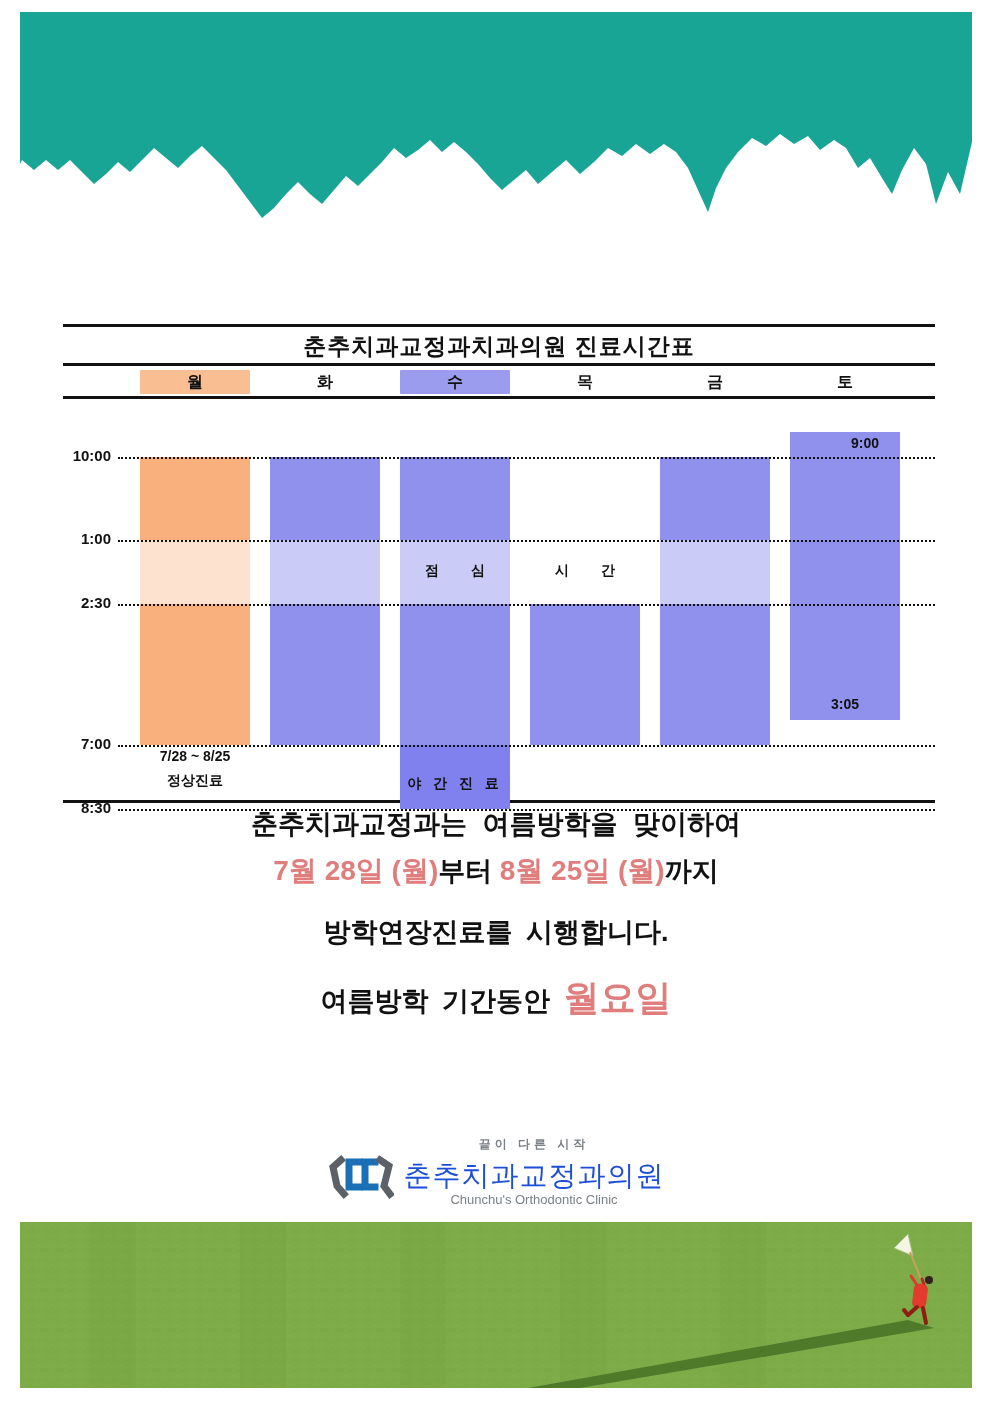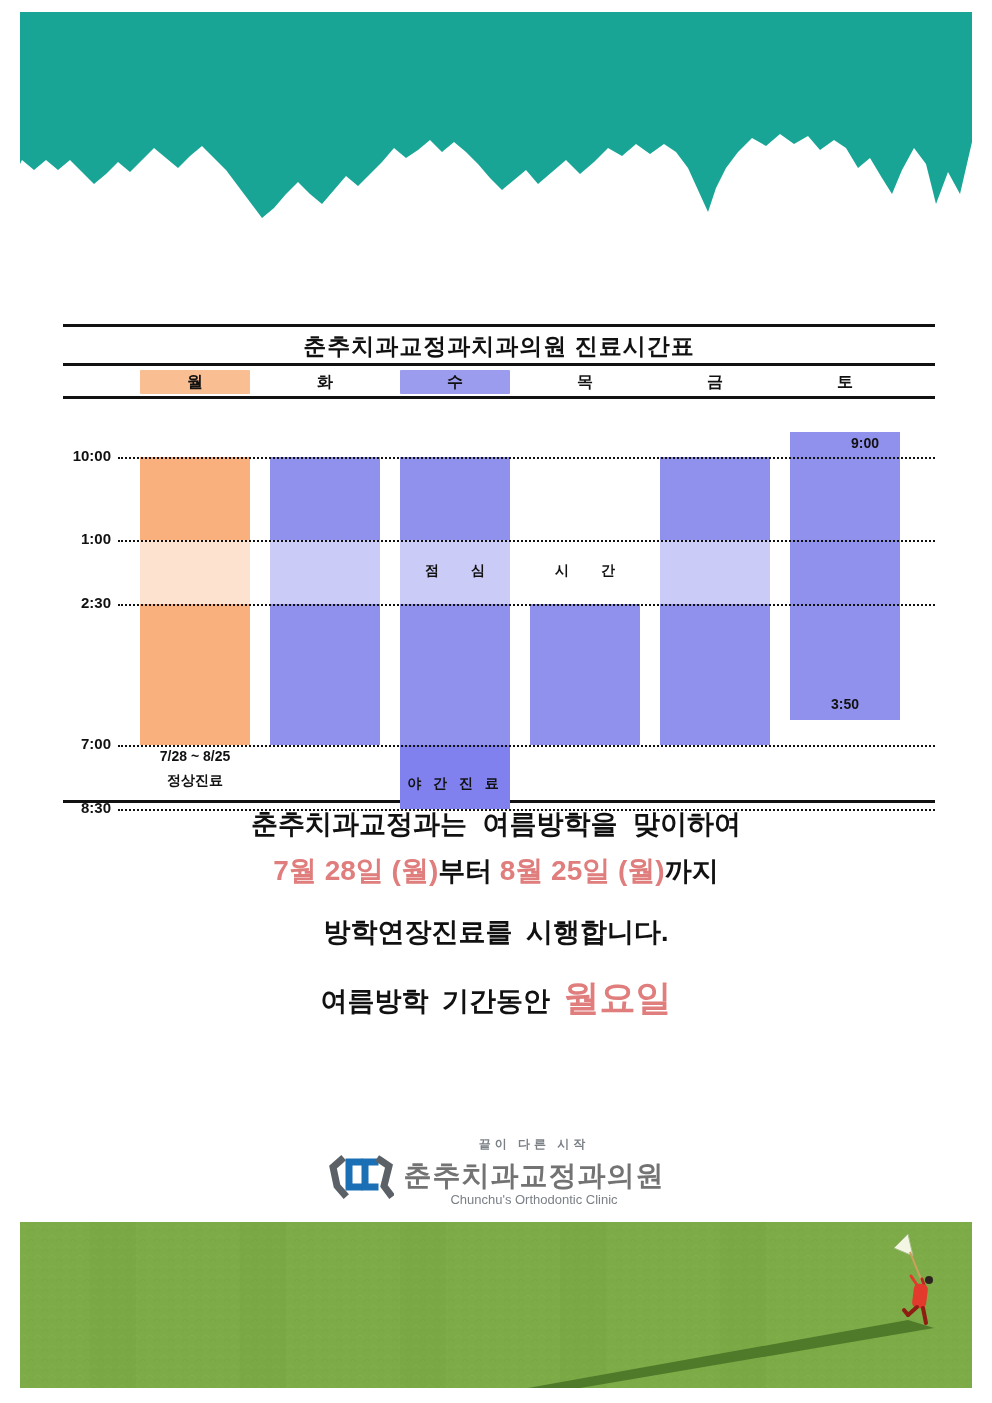--- a/index.html
+++ b/index.html
@@ -55,21 +55,21 @@
   .coral-xl{color:#E07D7D;font-size:28px;}
   .coral-l{color:#E07D7D;font-size:36px;}
   .coral-xl2{color:#E07D7D;font-size:38px;}
   .emph{-webkit-text-emphasis:filled dot over;text-emphasis:filled dot over;}
 
   
   .logo-row{position:absolute;left:0;top:1136px;width:100%;display:flex;justify-content:center;align-items:flex-end;}
   .logo-mark{width:66px;height:52px;margin-right:10px;margin-bottom:2px;}
   .logo-texts{display:flex;flex-direction:column;align-items:center;}
   .logo-tagline{font-size:12px;font-weight:bold;color:#7b8086;letter-spacing:4px;margin-bottom:8px;}
-  .logo-name{font-size:28px;font-weight:bold;color:#737373;letter-spacing:1px;line-height:30px;}
+  .logo-name{font-size:28px;font-weight:normal;color:#1d4ed8;letter-spacing:1px;line-height:30px;}
   .logo-en{font-size:13px;color:#7b8086;margin-top:1px;}
 
   
   .grass{position:absolute;left:20px;top:1222px;width:952px;height:166px;}
 </style>
 </head>
 <body>
 
 <div class="page">
 
@@ -120,21 +120,21 @@
     <div class="dotline" style="top:314px;"></div>
     <div class="dotline" style="top:378px;"></div>
 
     <div class="tlabel" style="top:16px;">10:00</div>
     <div class="tlabel" style="top:99px;">1:00</div>
     <div class="tlabel" style="top:163px;">2:30</div>
     <div class="tlabel" style="top:304px;">7:00</div>
     <div class="tlabel" style="top:368px;">8:30</div>
 
     <div class="chart-note" style="left:747px;top:4px;">9:00</div>
-    <div class="chart-note" style="left:727px;top:265px;">3:50</div>
+    <div class="chart-note" style="left:727px;top:265px;">3:05</div>
     <div class="chart-note lunch-txt" style="left:337px;top:131px;">점 심</div>
     <div class="chart-note lunch-txt" style="left:467px;top:131px;">시 간</div>
     <div class="chart-note night-txt" style="left:337px;top:344px;">야 간 진 료</div>
     <div class="chart-note" style="left:77px;top:317px;">7/28 ~ 8/25</div>
     <div class="chart-note" style="left:77px;top:341px;">정상진료</div>
   </div>
 
   <div class="rule rule4"></div>
 
   <div class="ann ann-1">춘추치과교정과는 여름방학을 맞이하여</div>

